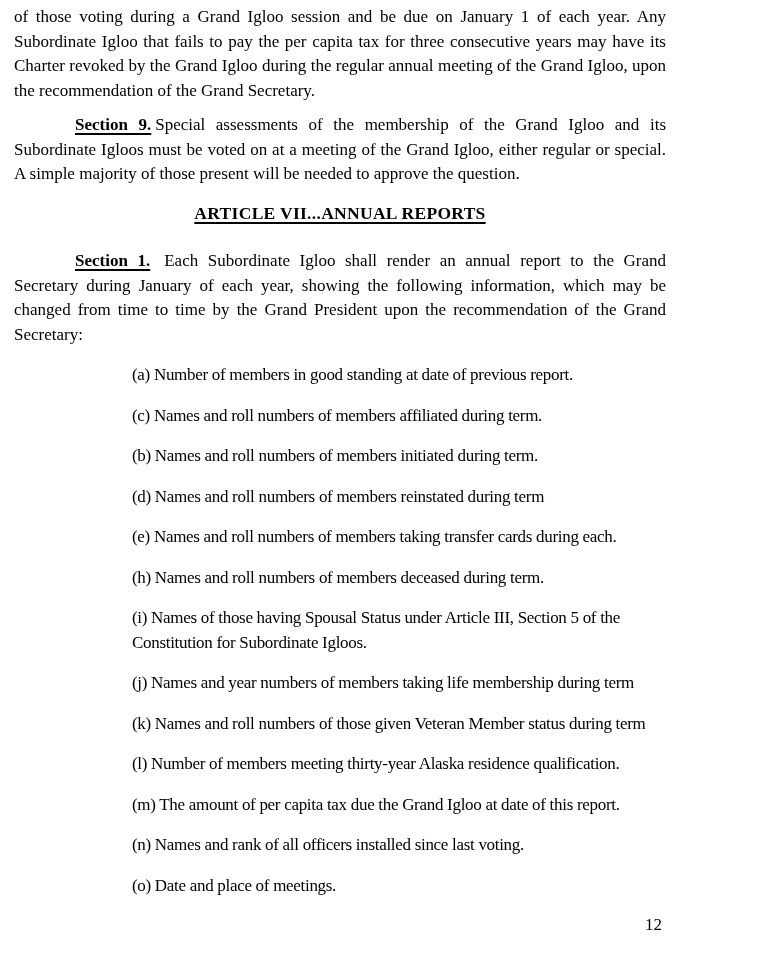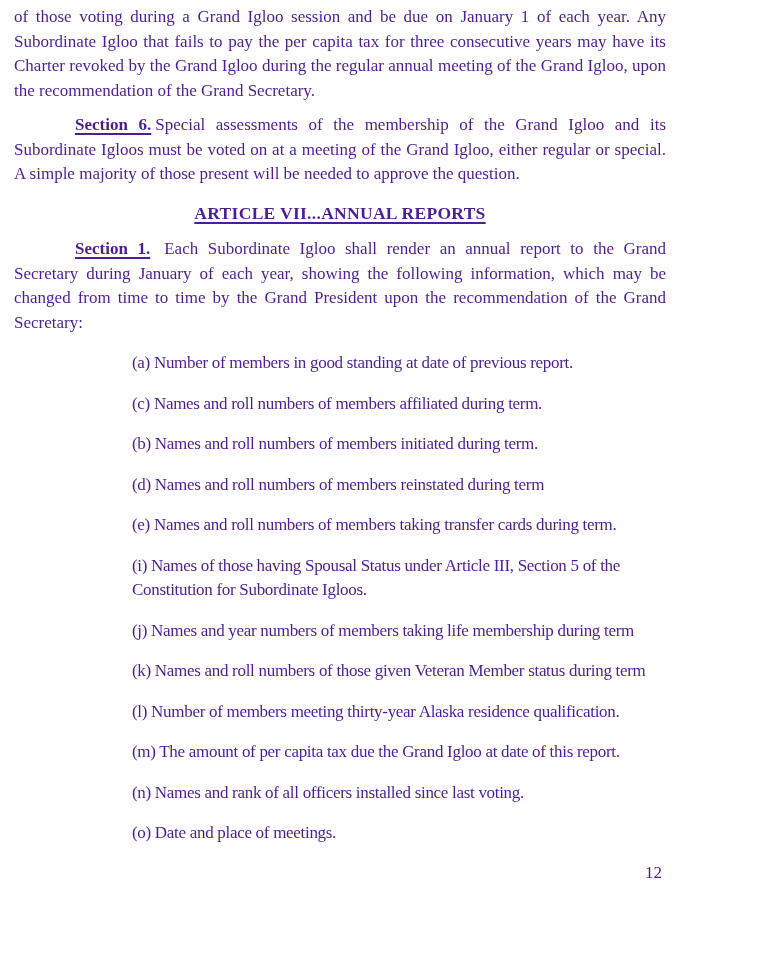--- a/index.html
+++ b/index.html
@@ -6,34 +6,34 @@
     margin: 0;
     padding: 0;
     background: #ffffff;
   }
   .page {
     position: relative;
     box-sizing: border-box;
     width: 766px;
     height: 955px;
     background: #ffffff;
-    color: #4c1d95;
+    color: #000000;
     font-family: "Liberation Serif", "DejaVu Serif", serif;
     font-size: 17px;
     line-height: 24.5px;
     padding: 5px 100px 0 14px;
     overflow: hidden;
   }
   .para {
     margin: 0;
     text-align: justify;
     text-align-last: left;
   }
   .p-section5 { margin-top: 10px; }
-  .p-section1 { margin-top: 12px; }
+  .p-section1 { margin-top: 24px; }
   .indented { text-indent: 61px; }
   .section-label {
     font-weight: bold;
     text-decoration: underline;
     text-underline-offset: 3px;
     text-decoration-thickness: 1.5px;
   }
   .label-s5 { margin-right: 4px; }
   .label-s1 { margin-right: 14px; }
   .article-heading {
@@ -67,32 +67,33 @@
     padding-right: 4px;
   }
 </style>
 </head>
 <body>
 
 <div class="page">
 
   <p class="para">of those voting during a Grand Igloo session and be due on January 1 of each year. Any Subordinate Igloo that fails to pay the per capita tax for three consecutive years may have its Charter revoked by the Grand Igloo during the regular annual meeting of the Grand Igloo, upon the recommendation of the Grand Secretary.</p>
 
-  <p class="para p-section5 indented"><span class="section-label label-s5">Section 6.</span><span>Special assessments of the membership of the Grand Igloo and its Subordinate Igloos must be voted on at a meeting of the Grand Igloo, either regular or special. A simple majority of those present will be needed to approve the question.</span></p>
+  <p class="para p-section5 indented"><span class="section-label label-s5">Section 9.</span><span>Special assessments of the membership of the Grand Igloo and its Subordinate Igloos must be voted on at a meeting of the Grand Igloo, either regular or special. A simple majority of those present will be needed to approve the question.</span></p>
 
   <h2 class="article-heading"><span class="underlined">ARTICLE VII...ANNUAL REPORTS</span></h2>
 
   <p class="para p-section1 indented"><span class="section-label label-s1">Section 1.</span><span>Each Subordinate Igloo shall render an annual report to the Grand Secretary during January of each year, showing the following information, which may be changed from time to time by the Grand President upon the recommendation of the Grand Secretary:</span></p>
 
   <ul class="report-list">
     <li>(a) Number of members in good standing at date of previous report.</li>
     <li>(c) Names and roll numbers of members affiliated during term.</li>
     <li>(b) Names and roll numbers of members initiated during term.</li>
     <li>(d) Names and roll numbers of members reinstated during term</li>
-    <li>(e) Names and roll numbers of members taking transfer cards during term.</li>
+    <li>(e) Names and roll numbers of members taking transfer cards during each.</li>
+    <li>(h) Names and roll numbers of members deceased during term.</li>
     <li>(i) Names of those having Spousal Status under Article III, Section 5 of the
 Constitution for Subordinate Igloos.</li>
     <li>(j) Names and year numbers of members taking life membership during term</li>
     <li>(k) Names and roll numbers of those given Veteran Member status during term</li>
     <li>(l) Number of members meeting thirty-year Alaska residence qualification.</li>
     <li>(m) The amount of per capita tax due the Grand Igloo at date of this report.</li>
     <li>(n) Names and rank of all officers installed since last voting.</li>
     <li>(o) Date and place of meetings.</li>
   </ul>
 

